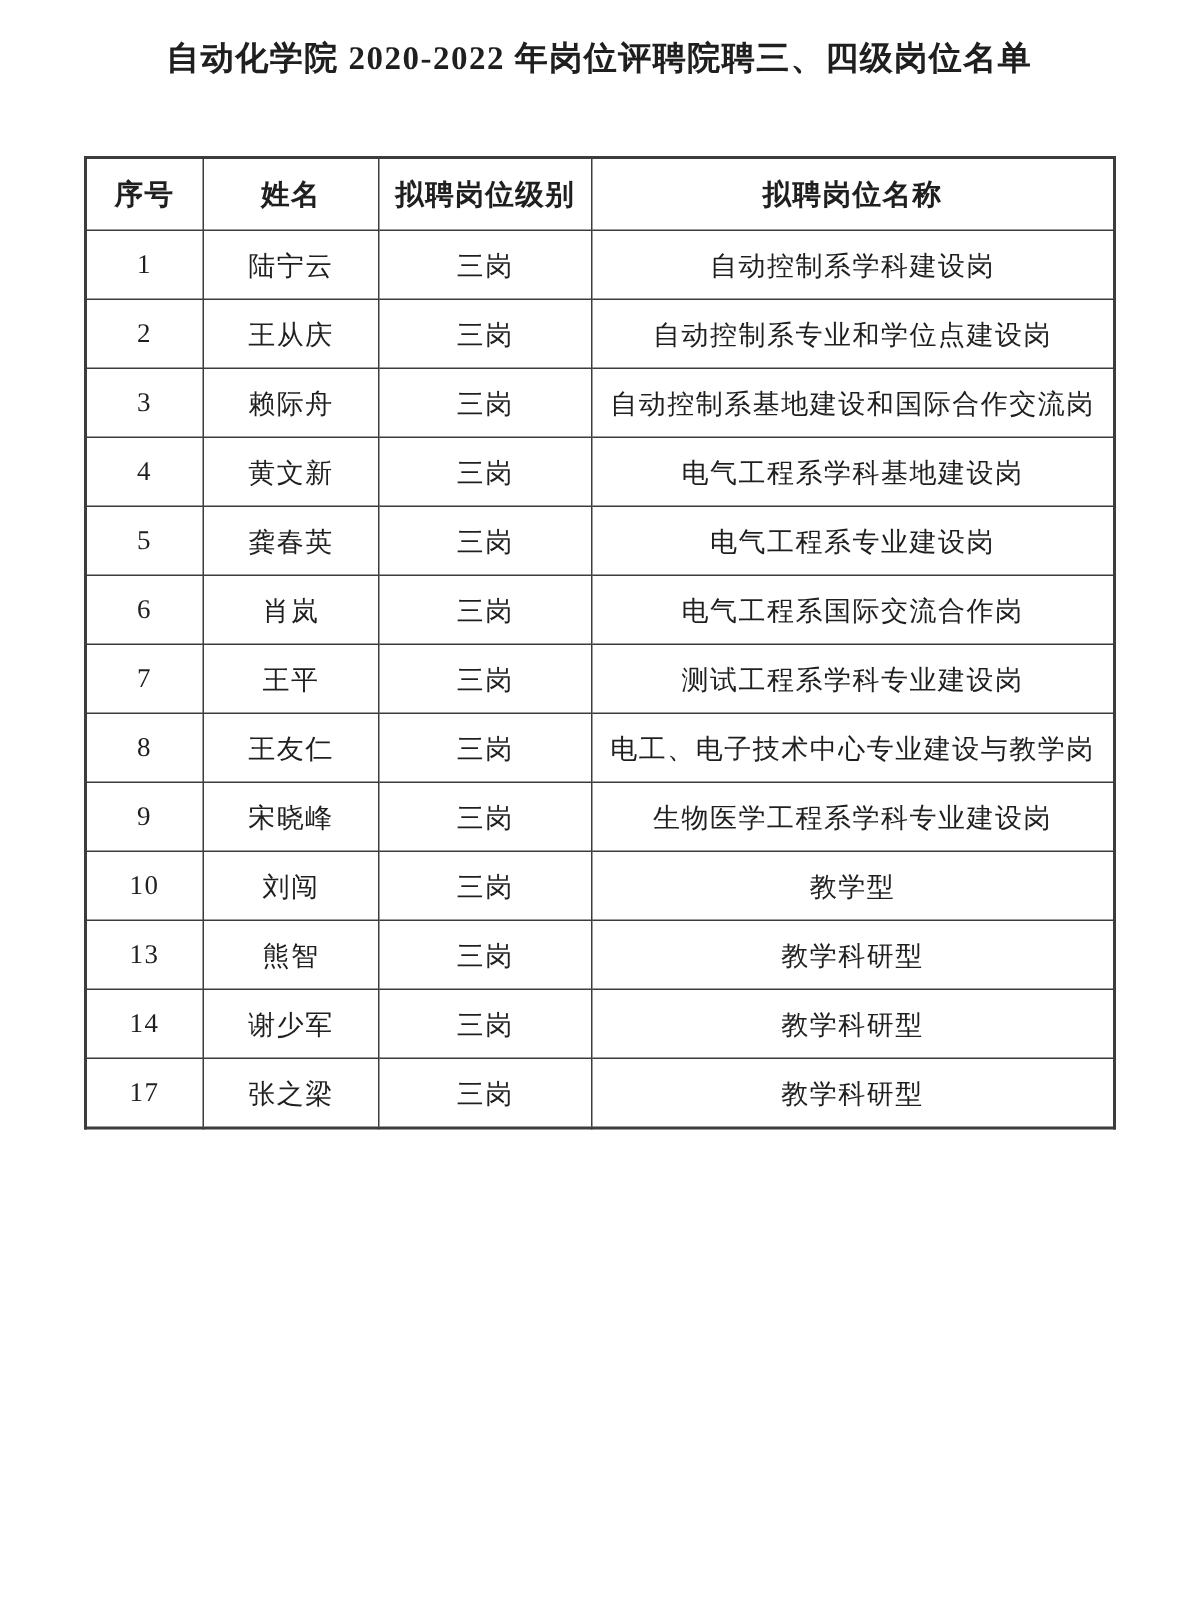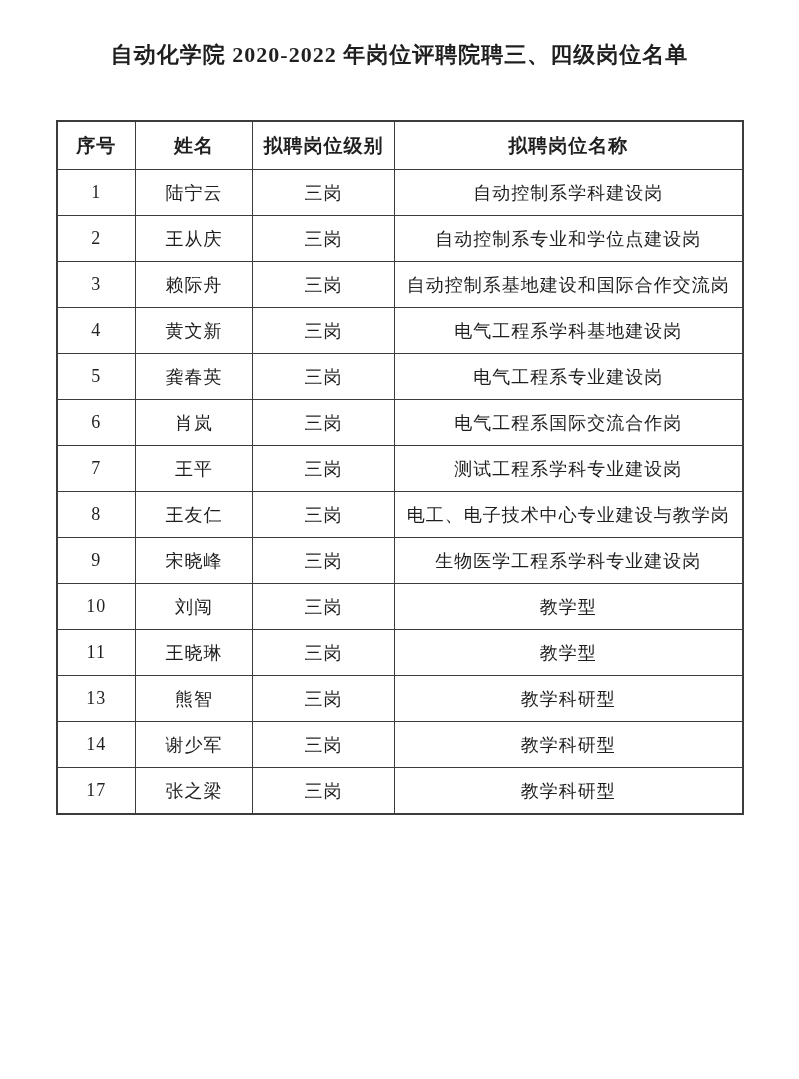--- a/index.html
+++ b/index.html
@@ -11,21 +11,21 @@
     margin:0;
     padding:0;
     width:799px;
     height:1079px;
     background:var(--bg);
     overflow:hidden;
     font-family:"Liberation Serif","DejaVu Serif",serif;
     color:var(--text);
   }
   .doc-title{
-    padding-top:40px;
+    padding-top:24px;
     height:30px;
     line-height:30px;
     text-align:center;
     font-size:22px;
     font-weight:bold;
     letter-spacing:1px;
     white-space:nowrap;
   }
   table.roster{
     border-collapse:collapse;
@@ -134,26 +134,20 @@
         <td>三岗</td>
         <td>生物医学工程系学科专业建设岗</td>
       </tr>
       <tr>
         <td>10</td>
         <td>刘闯</td>
         <td>三岗</td>
         <td>教学型</td>
       </tr>
       <tr>
-        <td>11</td>
-        <td>王晓琳</td>
-        <td>三岗</td>
-        <td>教学型</td>
-      </tr>
-      <tr>
         <td>13</td>
         <td>熊智</td>
         <td>三岗</td>
         <td>教学科研型</td>
       </tr>
       <tr>
         <td>14</td>
         <td>谢少军</td>
         <td>三岗</td>
         <td>教学科研型</td>

